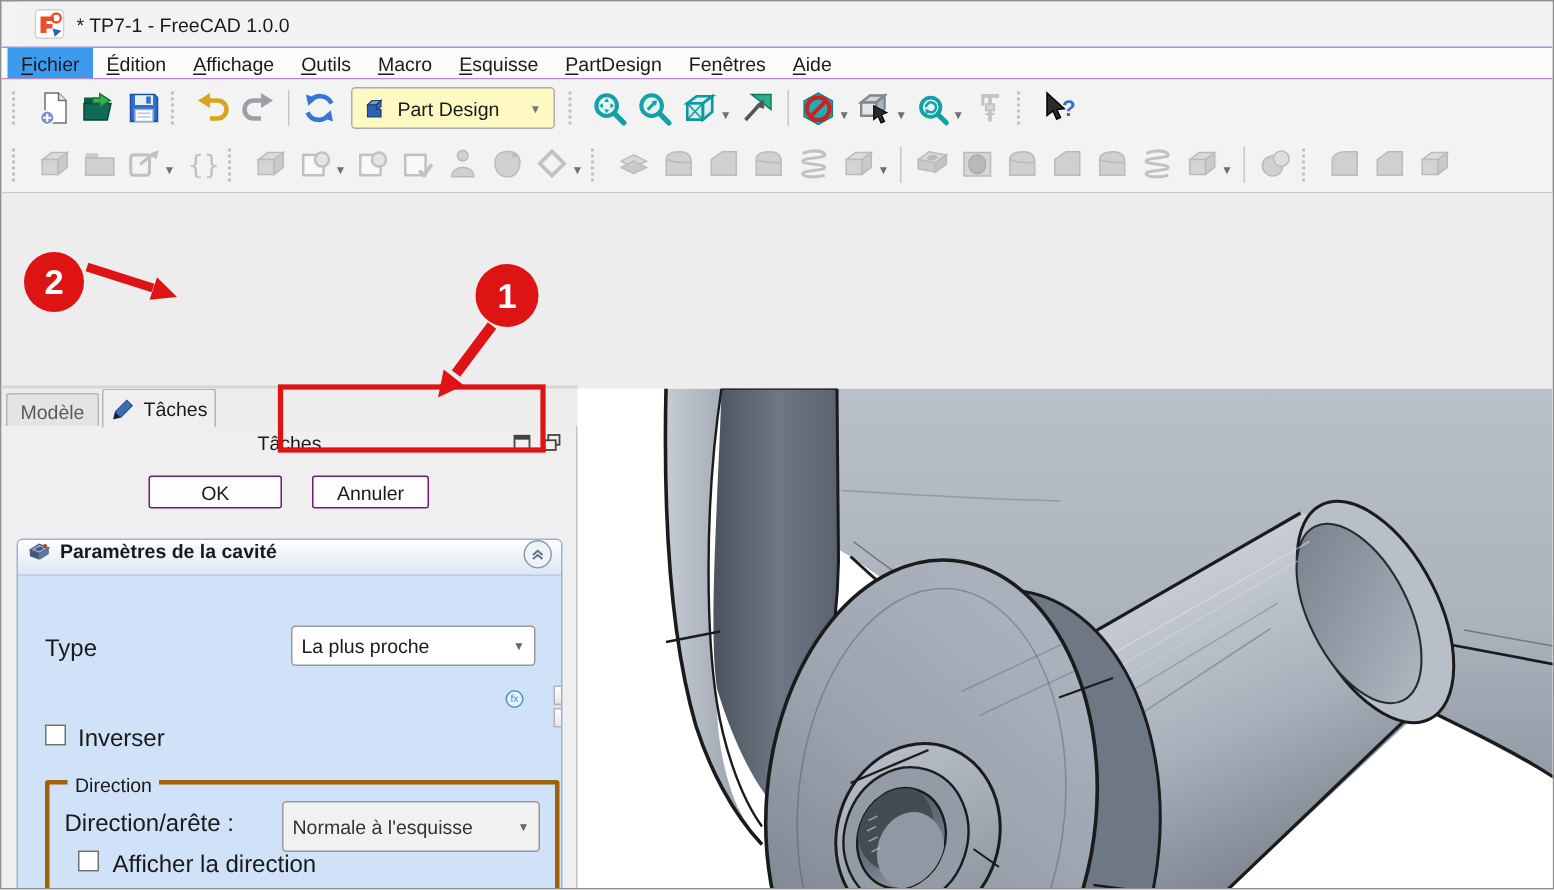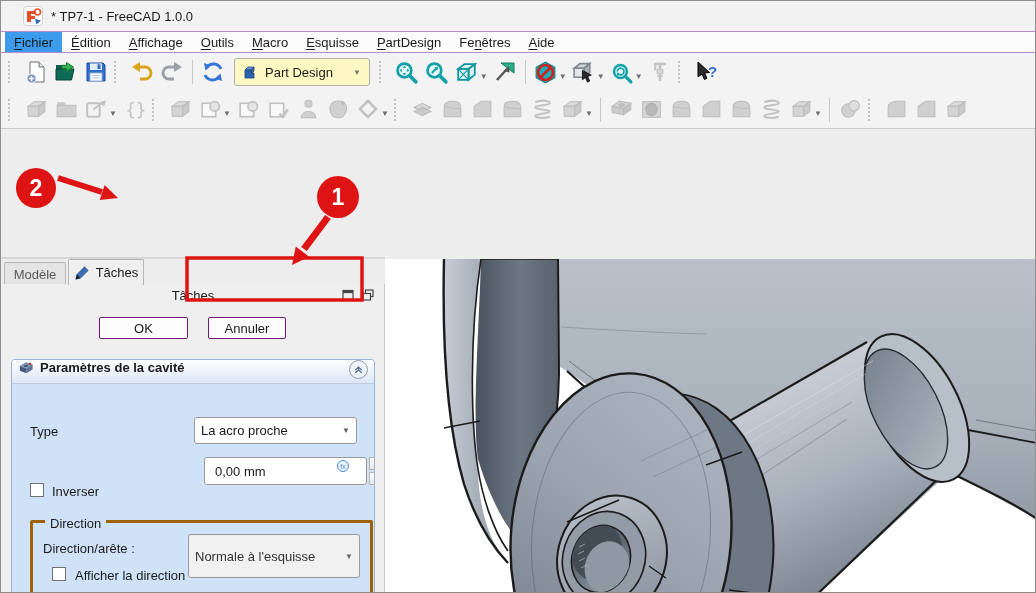--- a/index.html
+++ b/index.html
@@ -48,21 +48,21 @@
   #btn-cancel{left:207px;top:33px;width:78px;}
   
   #dialog{position:absolute;left:10px;top:75px;width:362px;height:258px;border:1px solid #9ab4d4;
     border-radius:4px;overflow:hidden;background:#cfe2f7;}
   #dialog-header{height:23px;background:linear-gradient(#ffffff,#dbe7f5);display:flex;align-items:flex-start;
     padding:0 6px;gap:6px;border-bottom:1px solid #b9cce2;}
   #dialog-header .dtitle{font-weight:bold;}
   #collapse-btn{margin-left:auto;width:17px;height:17px;border:1px solid #8d9aa9;border-radius:50%;
     display:flex;align-items:center;justify-content:center;background:#eef3f9;}
   #dialog-body{position:relative;width:100%;height:235px;}
-  .dlabel{position:absolute;font-size:13px;}
+  .dlabel{position:absolute;font-size:16px;}
   .combo{position:absolute;background:#fff;border:1px solid #9a9a9a;border-radius:3px;box-sizing:border-box;
     display:flex;align-items:center;padding:0 6px;font-size:13px;}
   .combo .cbx-caret{margin-left:auto;font-size:8px;color:#666;}
   .combo.disabledc{background:#f1f1f1;color:#333;}
   .spinfield{position:absolute;left:192px;top:73px;width:163px;height:28px;background:#fff;
     border:1px solid #9a9a9a;border-radius:3px;box-sizing:border-box;display:flex;align-items:center;padding-left:10px;}
   #expr-icon{position:absolute;left:325px;top:76px;width:12px;height:12px;border:1.5px solid #4a8fd2;
     border-radius:50%;box-sizing:border-box;background:#eaf2fb;display:flex;align-items:center;justify-content:center;
     font-size:7px;color:#4a8fd2;}
   #spinner{position:absolute;left:357px;top:73px;width:17px;height:28px;}
@@ -615,46 +615,43 @@
           <span class="dtitle">Paramètres de la cavité</span>
           <span id="collapse-btn">
             <svg width="11" height="11" viewBox="0 0 12 12">
                 <path d="M2.5 6.5 L6 3.5 L9.5 6.5 M2.5 9.5 L6 6.5 L9.5 9.5" fill="none" stroke="#5f7186" stroke-width="1.4"></path>
               </svg>
           </span>
         </div>
         <div id="dialog-body">
           <span class="dlabel" style="left:18px;top:40px">Type</span>
           <div class="combo" style="left:182px;top:33px;width:163px;height:27px">
-            <span>La acro proche</span>
+            <span>La plus proche</span>
             <span class="cbx-caret">▼</span>
           </div>
 
-          <div class="spinfield">
-            <span>0,00 mm</span>
-          </div>
           <span id="expr-icon">
               <span>fx</span>
             </span>
           <div id="spinner">
             <div class="sp">
                 <span>▲</span>
               </div>
             <div class="sp" style="margin-top:2px">
                 <span>▼</span>
               </div>
           </div>
 
           <span class="chkbox" style="left:18px;top:99px"></span>
           <span class="dlabel" style="left:40px;top:100px">Inverser</span>
 
           <div id="dir-group">
             <span id="dir-legend">Direction</span>
             <span class="dlabel" style="left:10px;top:18px">Direction/arête :</span>
-            <div class="combo disabledc" style="left:155px;top:11px;width:172px;height:44px">
+            <div class="combo disabledc" style="left:155px;top:11px;width:172px;height:34px">
               <span>Normale à l'esquisse</span>
               <span class="cbx-caret">▼</span>
             </div>
             <span class="chkbox" style="left:19px;top:44px;position:absolute"></span>
             <span class="dlabel" style="left:42px;top:45px">Afficher la direction</span>
           </div>
 
         </div>
       </div>
     </div>

